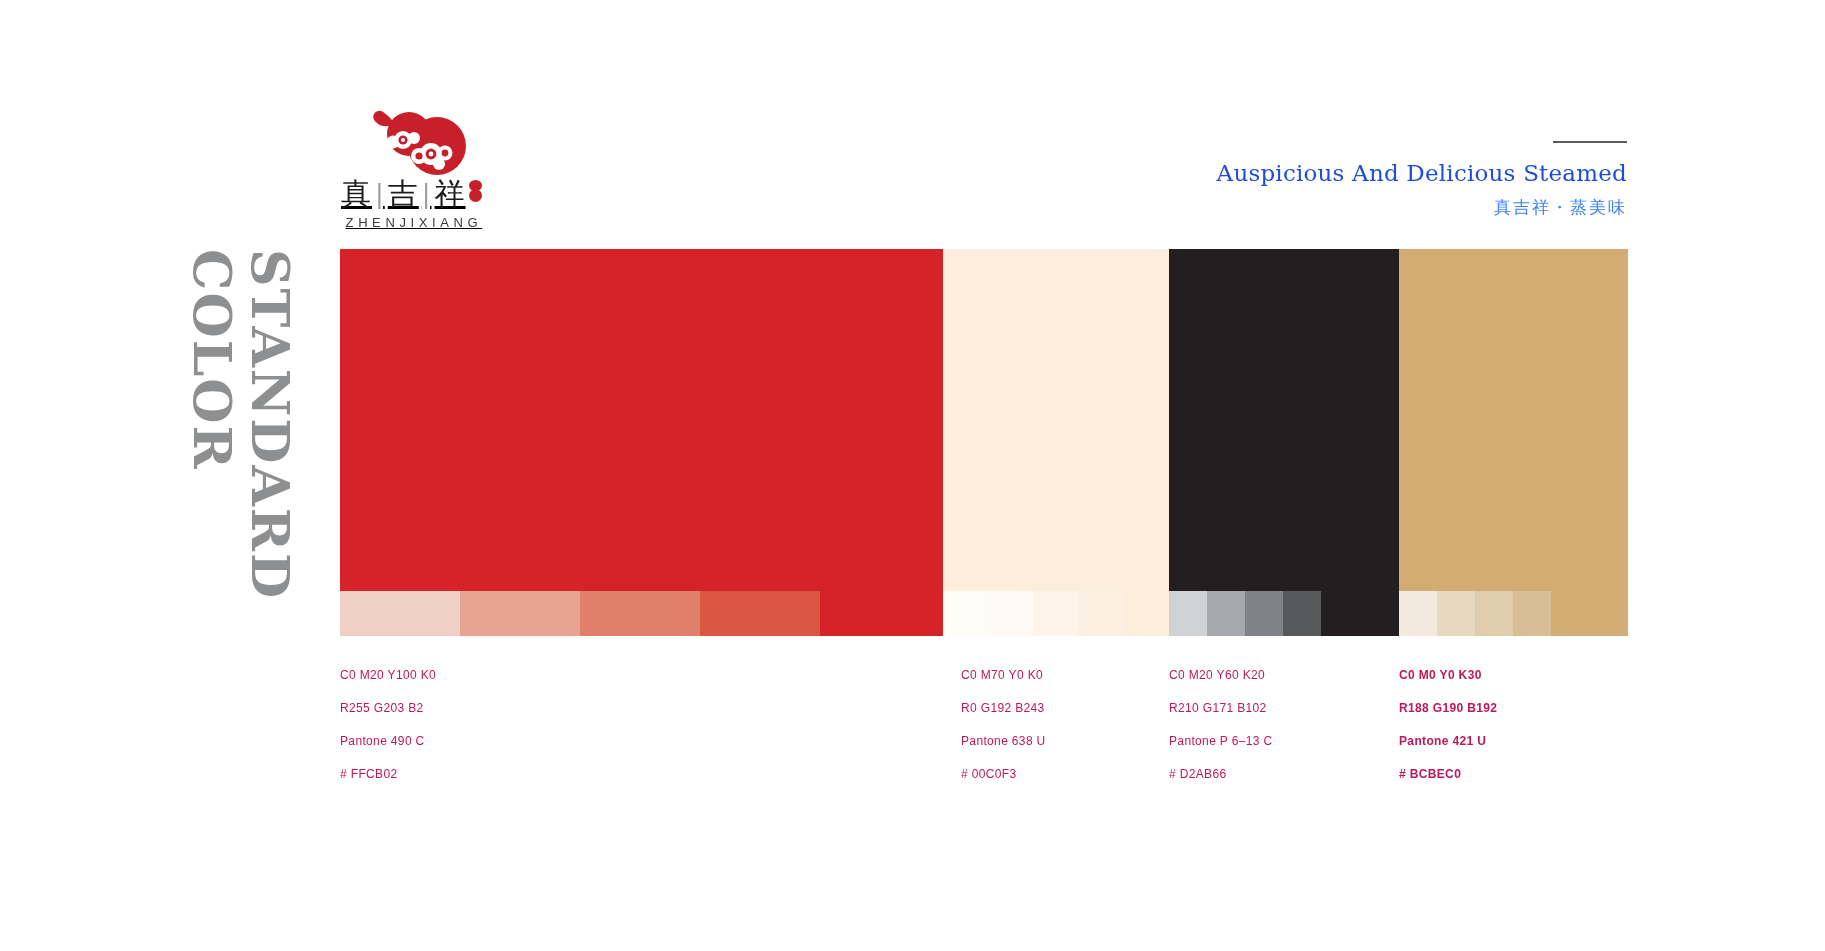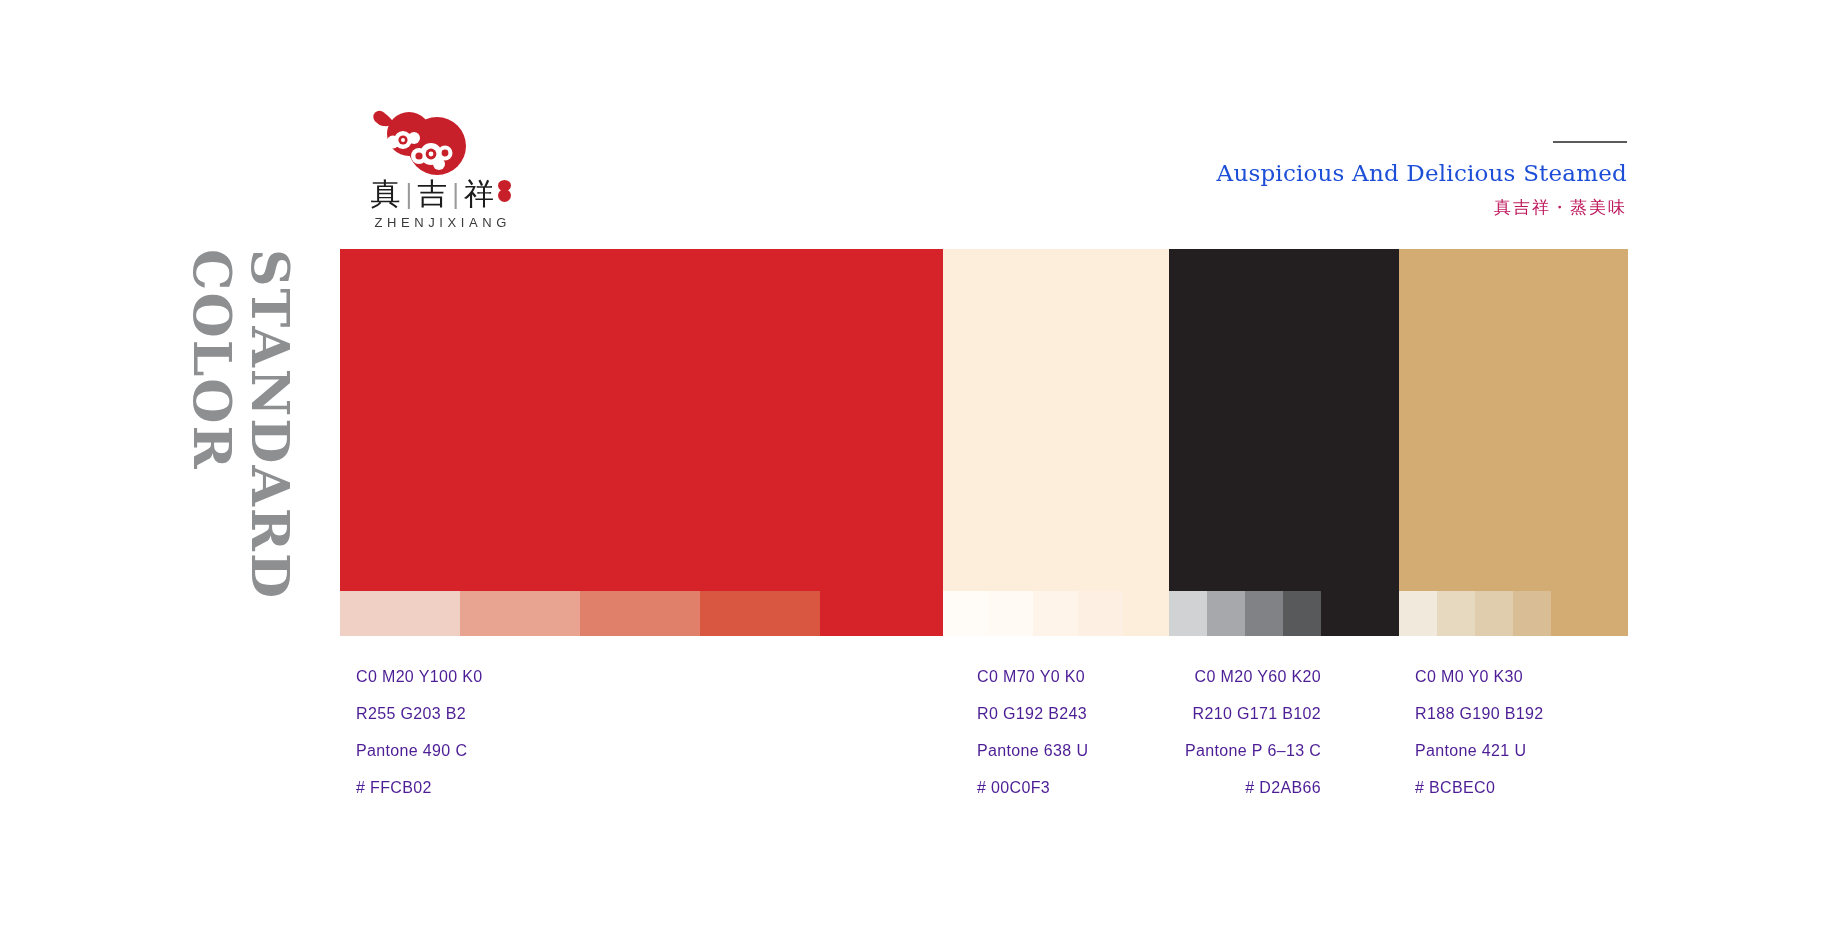--- a/index.html
+++ b/index.html
@@ -29,21 +29,22 @@
     left: 18px;
     top: 0;
     width: 120px;
     height: 72px;
   }
   .logo-word {
     position: absolute;
     left: 0;
     top: 74px;
     width: 170px;
-    text-align: right;
+    text-align: left;
+    text-decoration: underline;
   }
   .logo-han {
     display: block;
     font-family: "DejaVu Serif", "Liberation Serif", serif;
     font-size: 30px;
     color: #1c1c1c;
     letter-spacing: 1px;
     line-height: 1.05;
     white-space: nowrap;
   }
@@ -98,21 +99,21 @@
     color: #1d4ed8;
     letter-spacing: 0.2px;
     white-space: nowrap;
   }
   .header-cn {
     position: absolute;
     right: 198px;
     top: 196px;
     font-family: Liberation Mono, monospace;
     font-size: 17px;
-    color: #be185d;
+    color: #3b82f6;
     letter-spacing: 2px;
     white-space: nowrap;
   }
 
   
   .side-title {
     position: absolute;
     left: 186px;
     top: 249px;
     width: 120px;
@@ -163,24 +164,24 @@
     left: 340px;
     top: 668px;
     width: 1288px;
     height: 120px;
   }
   .spec {
     position: absolute;
     top: 0;
   }
   .spec p {
-    margin: 0 0 19px 16px;
+    margin: 0 0 19px 0;
     font-family: "Liberation Sans", sans-serif;
-    font-size: 16px;
-    color: #4c1d95;
+    font-size: 12px;
+    color: #be185d;
     letter-spacing: 0.35px;
     white-space: nowrap;
   }
   .spec p:last-child { margin-bottom: 0; }
 </style>
 </head>
 <body>
 
 <div class="logo-block">
   <div class="logo-mark">
@@ -269,25 +270,25 @@
       <p>R255  G203  B2</p>
       <p>Pantone  490 C</p>
       <p># FFCB02</p>
     </div>
     <div class="spec" style="left: 621px;">
       <p>C0  M70 Y0  K0</p>
       <p>R0  G192  B243</p>
       <p>Pantone  638 U</p>
       <p># 00C0F3</p>
     </div>
-    <div class="spec" style="left: 829px; text-align: right;">
+    <div class="spec" style="left: 829px;">
       <p>C0  M20 Y60  K20</p>
       <p>R210  G171  B102</p>
       <p>Pantone  P 6–13 C</p>
       <p># D2AB66</p>
     </div>
-    <div class="spec" style="left: 1059px;">
+    <div class="spec" style="left: 1059px; font-weight: bold;">
       <p>C0  M0  Y0  K30</p>
       <p>R188  G190  B192</p>
       <p>Pantone  421 U</p>
       <p># BCBEC0</p>
     </div>
   </div>
 
 </body></html>

